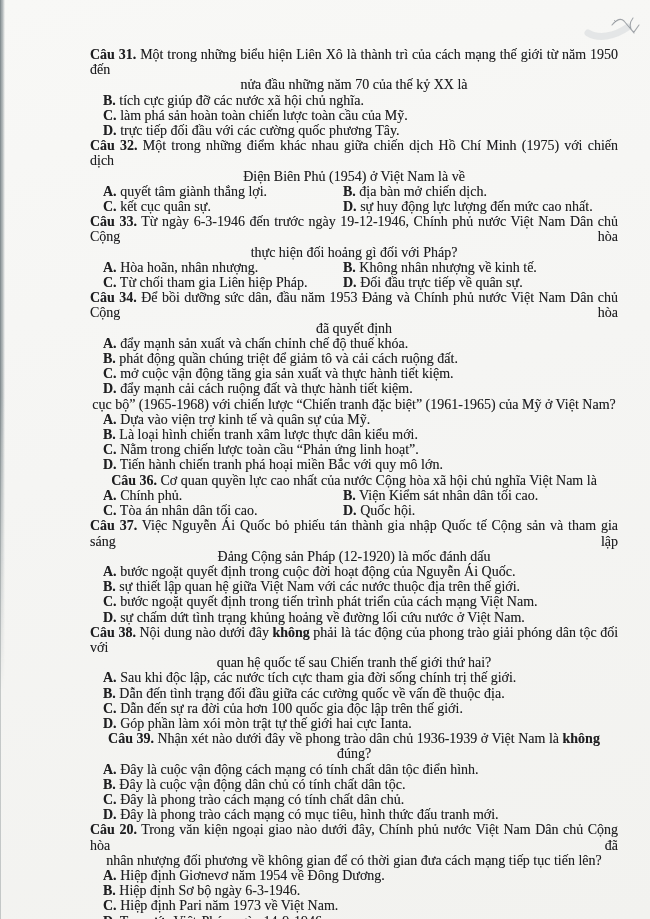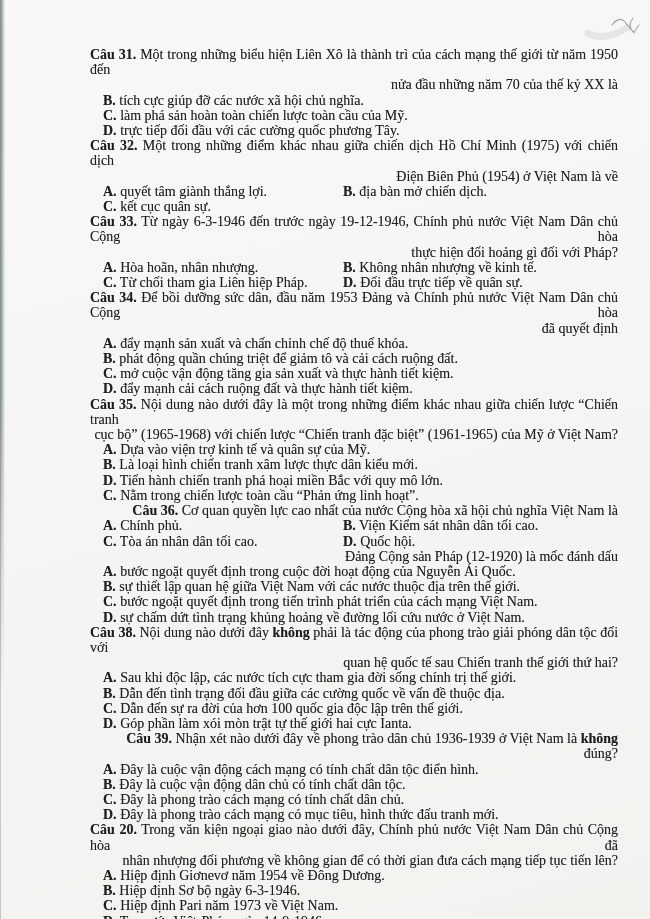--- a/index.html
+++ b/index.html
@@ -29,21 +29,21 @@
     background: rgba(110,120,122,0.35);
   }
   .pen-mark { position: absolute; top: 6px; right: 8px; }
 
   .content {
     position: absolute; left: 90px; top: 47px; width: 528px;
     font-size: 14px; line-height: 15.2px;
     text-shadow: 0 0 0.3px rgba(25,25,28,0.4);
   }
   .b { font-weight: 700; }
-  .stem-line { text-align: right; }
+  .stem-line { text-align: center; }
   .stem-line.jl { text-align: justify; text-align-last: justify; }
   .opt { padding-left: 13px; }
   .opt-row {
     display: grid; grid-template-columns: 240px 1fr;
     padding-left: 13px;
   }
   .opt-row .opt { padding-left: 0; }
 
   .end-divider {
     width: 432px; margin-top: 8px;
@@ -82,20 +82,21 @@
         </div>
         <div class="question">
           <div class="stem-line jl"><span class="b">Câu 32.</span> <span>Một trong những điểm khác nhau giữa chiến dịch Hồ Chí Minh (1975) với chiến dịch</span></div>
           <div class="stem-line"><span>Điện Biên Phủ (1954) ở Việt Nam là về</span></div>
           <div class="opt-row">
             <div class="opt"><span class="b">A.</span> quyết tâm giành thắng lợi.</div>
             <div class="opt"><span class="b">B.</span> địa bàn mở chiến dịch.</div>
           </div>
           <div class="opt-row">
             <div class="opt"><span class="b">C.</span> kết cục quân sự.</div>
+            <div class="opt"><span class="b">D.</span> sự huy động lực lượng đến mức cao nhất.</div>
           </div>
         </div>
         <div class="question">
           <div class="stem-line jl"><span class="b">Câu 33.</span> <span>Từ ngày 6-3-1946 đến trước ngày 19-12-1946, Chính phủ nước Việt Nam Dân chủ Cộng hòa</span></div>
           <div class="stem-line"><span>thực hiện đối hoảng gì đối với Pháp?</span></div>
           <div class="opt-row">
             <div class="opt"><span class="b">A.</span> Hòa hoãn, nhân nhượng.</div>
             <div class="opt"><span class="b">B.</span> Không nhân nhượng về kinh tế.</div>
           </div>
           <div class="opt-row">
@@ -105,39 +106,39 @@
         </div>
         <div class="question">
           <div class="stem-line jl"><span class="b">Câu 34.</span> <span>Để bồi dưỡng sức dân, đầu năm 1953 Đảng và Chính phủ nước Việt Nam Dân chủ Cộng hòa</span></div>
           <div class="stem-line"><span>đã quyết định</span></div>
           <div class="opt"><span class="b">A.</span> đẩy mạnh sản xuất và chấn chỉnh chế độ thuế khóa.</div>
           <div class="opt"><span class="b">B.</span> phát động quần chúng triệt để giảm tô và cải cách ruộng đất.</div>
           <div class="opt"><span class="b">C.</span> mở cuộc vận động tăng gia sản xuất và thực hành tiết kiệm.</div>
           <div class="opt"><span class="b">D.</span> đẩy mạnh cải cách ruộng đất và thực hành tiết kiệm.</div>
         </div>
         <div class="question">
-          <div class="stem-line jl"><span class="b">Câu 35.</span> <span>Nội dung nào dưới đây là một trong những điểm khác nhau giữa chiến lược “Chiến tranh</span></div>
           <div class="stem-line"><span>cục bộ” (1965-1968) với chiến lược “Chiến tranh đặc biệt” (1961-1965) của Mỹ ở Việt Nam?</span></div>
           <div class="opt"><span class="b">A.</span> Dựa vào viện trợ kinh tế và quân sự của Mỹ.</div>
           <div class="opt"><span class="b">B.</span> Là loại hình chiến tranh xâm lược thực dân kiểu mới.</div>
+          <div class="opt"><span class="b">C.</span> Nằm trong chiến lược toàn cầu “Phản ứng linh hoạt”.</div>
           <div class="opt"><span class="b">D.</span> Tiến hành chiến tranh phá hoại miền Bắc với quy mô lớn.</div>
-          <div class="opt"><span class="b">C.</span> Nằm trong chiến lược toàn cầu “Phản ứng linh hoạt”.</div>
         </div>
         <div class="question">
           <div class="stem-line"><span class="b">Câu 36.</span> <span>Cơ quan quyền lực cao nhất của nước Cộng hòa xã hội chủ nghĩa Việt Nam là</span></div>
           <div class="opt-row">
             <div class="opt"><span class="b">A.</span> Chính phủ.</div>
             <div class="opt"><span class="b">B.</span> Viện Kiểm sát nhân dân tối cao.</div>
           </div>
           <div class="opt-row">
             <div class="opt"><span class="b">C.</span> Tòa án nhân dân tối cao.</div>
             <div class="opt"><span class="b">D.</span> Quốc hội.</div>
           </div>
         </div>
         <div class="question">
+          <div class="stem-line jl"><span class="b">Câu 37.</span> <span>Việc Nguyễn Ái Quốc bỏ phiếu tán thành gia nhập Quốc tế Cộng sản và tham gia sáng lập</span></div>
           <div class="stem-line"><span>Đảng Cộng sản Pháp (12-1920) là mốc đánh dấu</span></div>
           <div class="opt"><span class="b">A.</span> bước ngoặt quyết định trong cuộc đời hoạt động của Nguyễn Ái Quốc.</div>
           <div class="opt"><span class="b">B.</span> sự thiết lập quan hệ giữa Việt Nam với các nước thuộc địa trên thế giới.</div>
           <div class="opt"><span class="b">C.</span> bước ngoặt quyết định trong tiến trình phát triển của cách mạng Việt Nam.</div>
           <div class="opt"><span class="b">D.</span> sự chấm dứt tình trạng khủng hoảng về đường lối cứu nước ở Việt Nam.</div>
         </div>
         <div class="question">
           <div class="stem-line jl"><span class="b">Câu 38.</span> <span>Nội dung nào dưới đây </span><span class="b">không</span><span> phải là tác động của phong trào giải phóng dân tộc đối với</span></div>
           <div class="stem-line"><span>quan hệ quốc tế sau Chiến tranh thế giới thứ hai?</span></div>
           <div class="opt"><span class="b">A.</span> Sau khi độc lập, các nước tích cực tham gia đời sống chính trị thế giới.</div>

